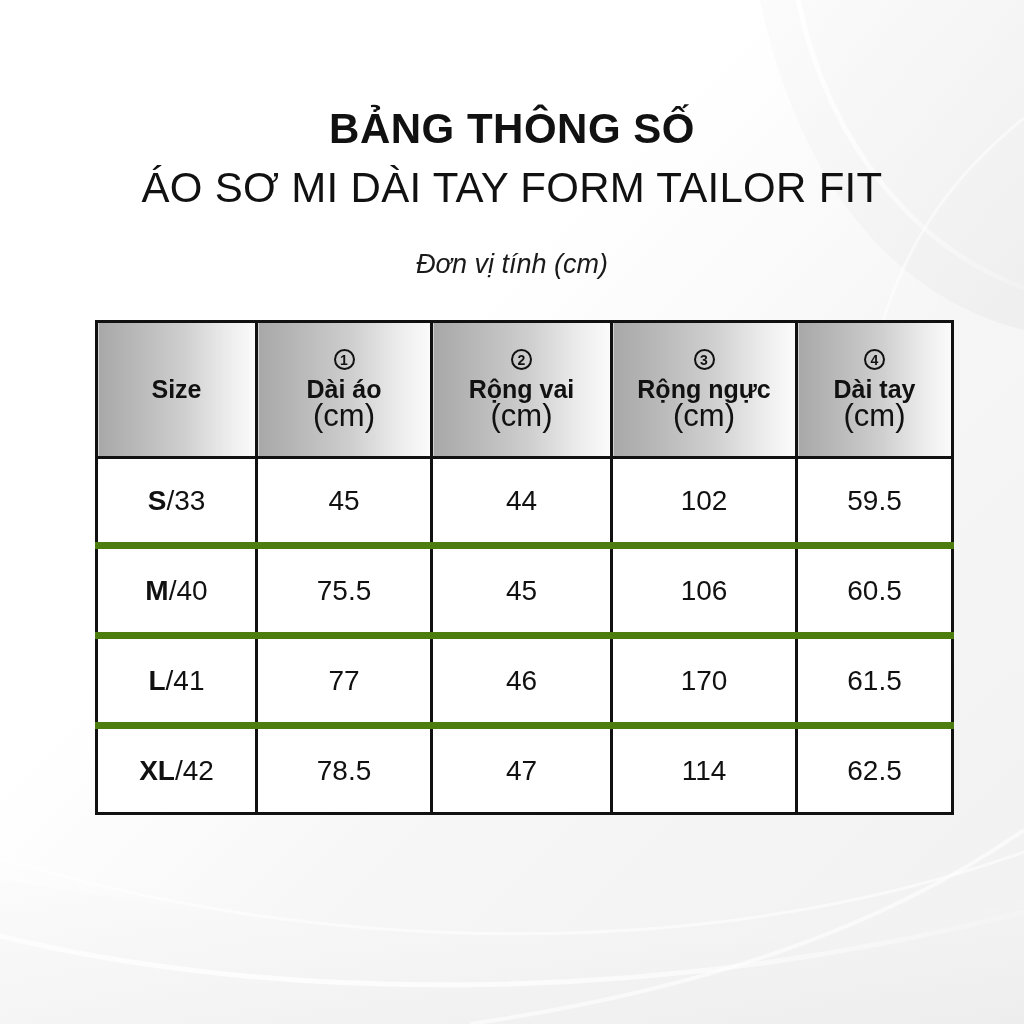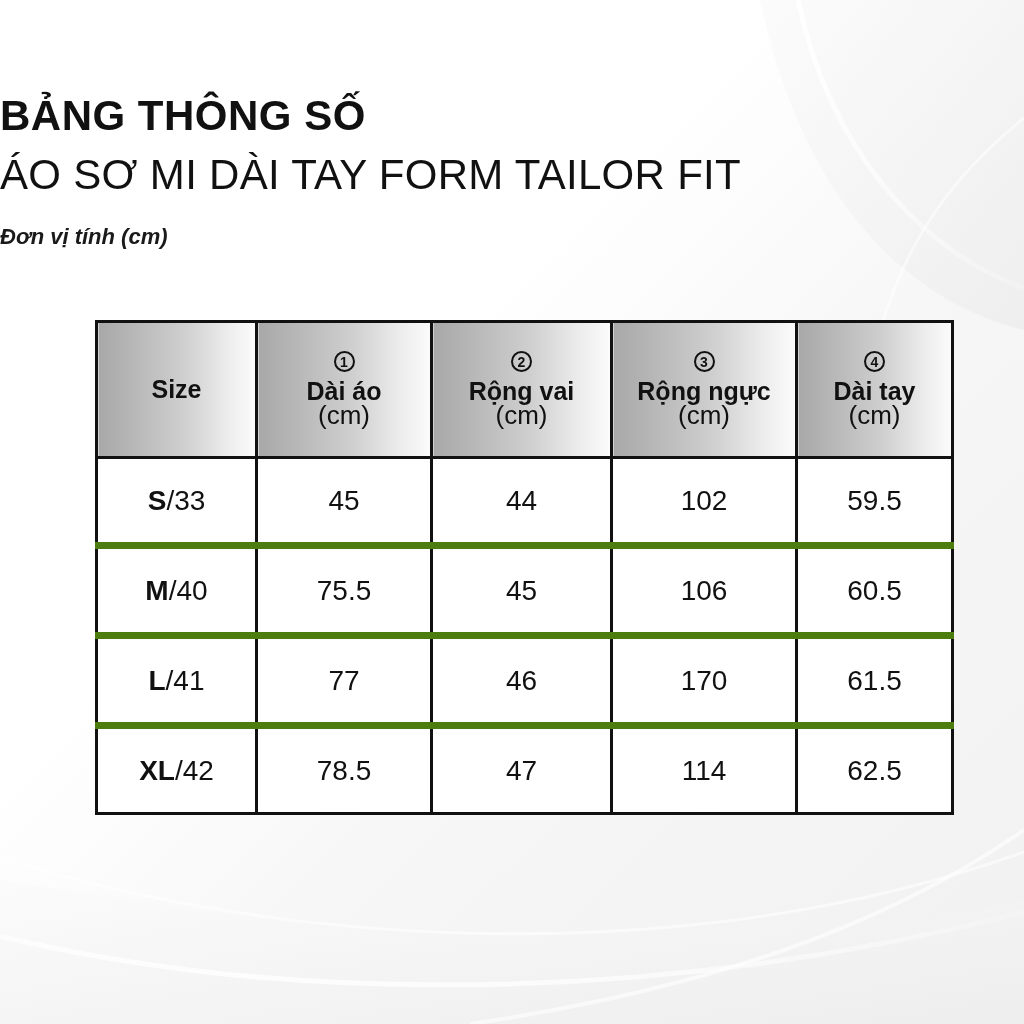--- a/index.html
+++ b/index.html
@@ -30,49 +30,48 @@
   #bg-layer {
     position: absolute;
     inset: 0;
     pointer-events: none;
   }
 
   
   .titles {
     position: absolute;
     left: 0;
-    top: 0;
+    top: 13px;
     width: 1024px;
-    text-align: left;
+    text-align: center;
   }
   .title-line1 {
     margin: 0;
     padding-top: 92px;
     font-size: 42px;
     font-weight: bold;
     letter-spacing: 0.5px;
     color: #111111;
     line-height: 1.12;
   }
   .title-line2 {
     margin: 0;
     padding-top: 12px;
     font-size: 42px;
     font-weight: normal;
     letter-spacing: 0.3px;
     color: #111111;
     line-height: 1.12;
   }
   .subtitle {
-    margin: 0;
+    margin: 12px;
     padding-top: 26px;
-    font-size: 22px;
+    font-size: 27px;
     font-style: italic;
     color: #1a1a1a;
-    font-weight: bold;
   }
 
   
   #size-table-wrap {
     position: absolute;
     left: 95px;
     top: 320px;
     width: 856px;
   }
   table.size-table {
@@ -119,21 +118,21 @@
     margin-bottom: 7px;
     box-sizing: border-box;
   }
   .hdr-label {
     font-size: 25px;
     font-weight: bold;
     color: #111111;
     white-space: nowrap;
   }
   .hdr-unit {
-    font-size: 26px;
+    font-size: 31px;
     font-weight: normal;
     color: #111111;
     margin-top: -2px;
   }
   .hdr-size-label {
     font-size: 25px;
     font-weight: bold;
     color: #111111;
     text-align: right;
   }

